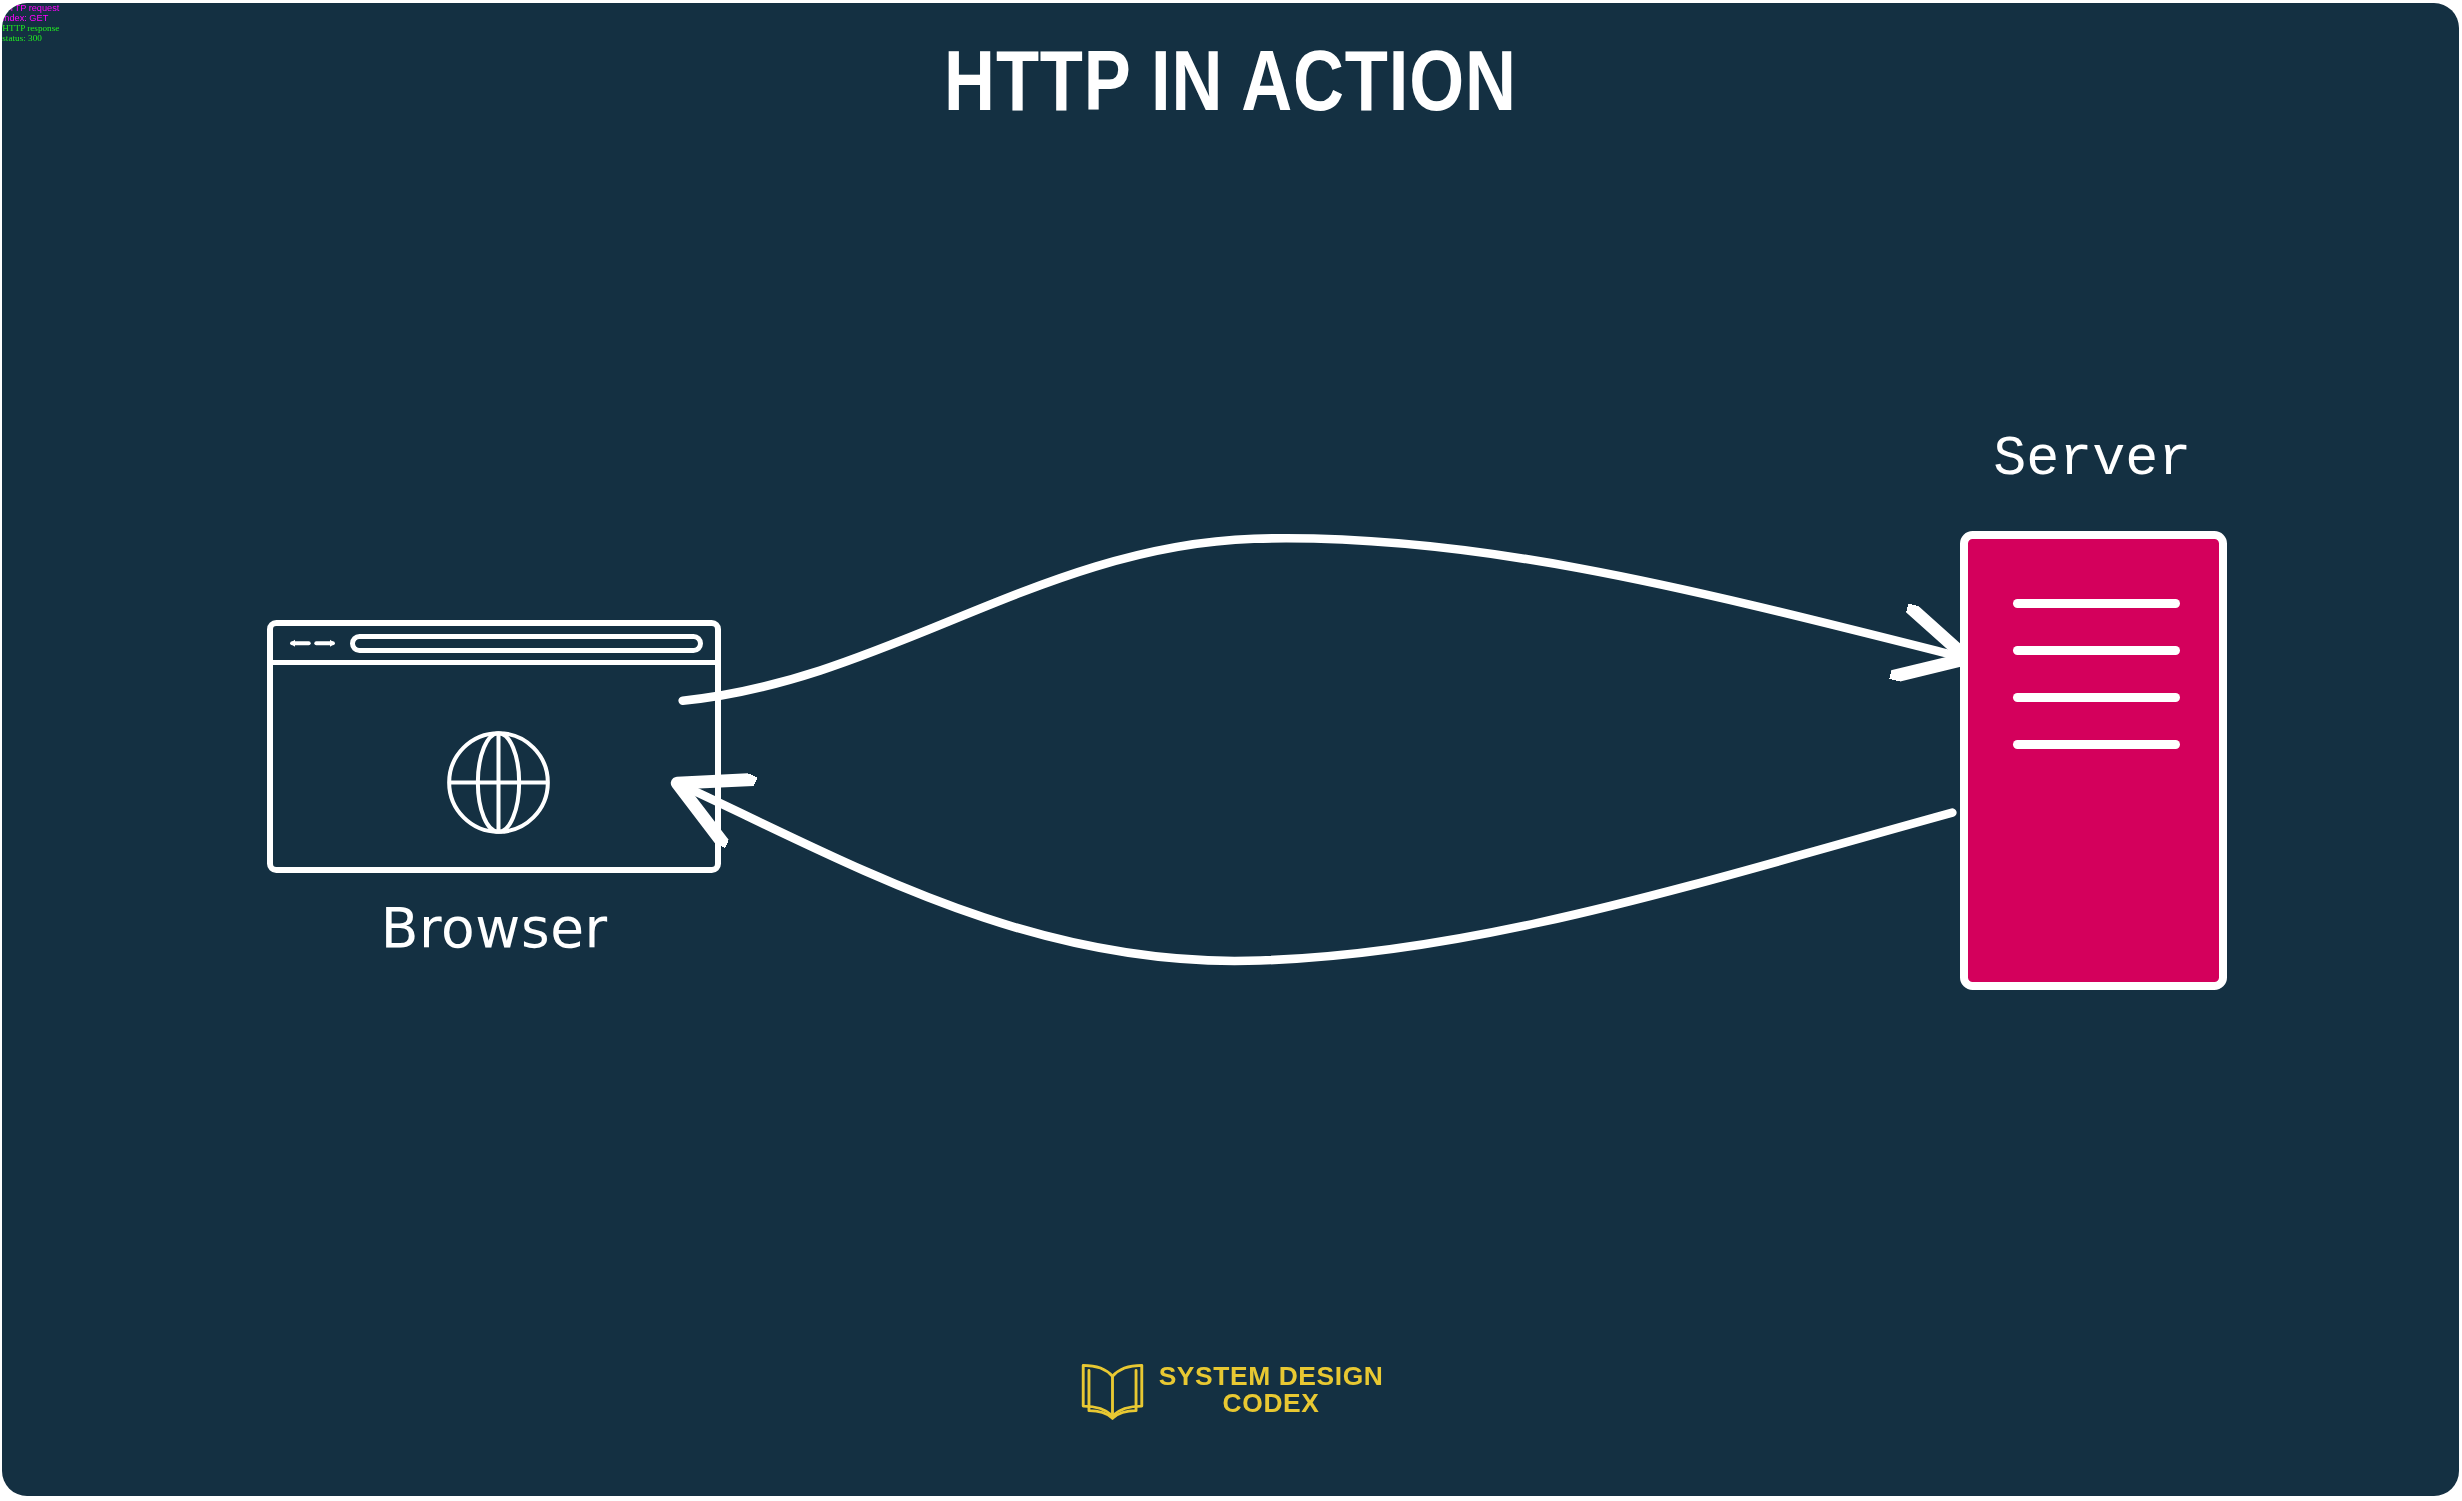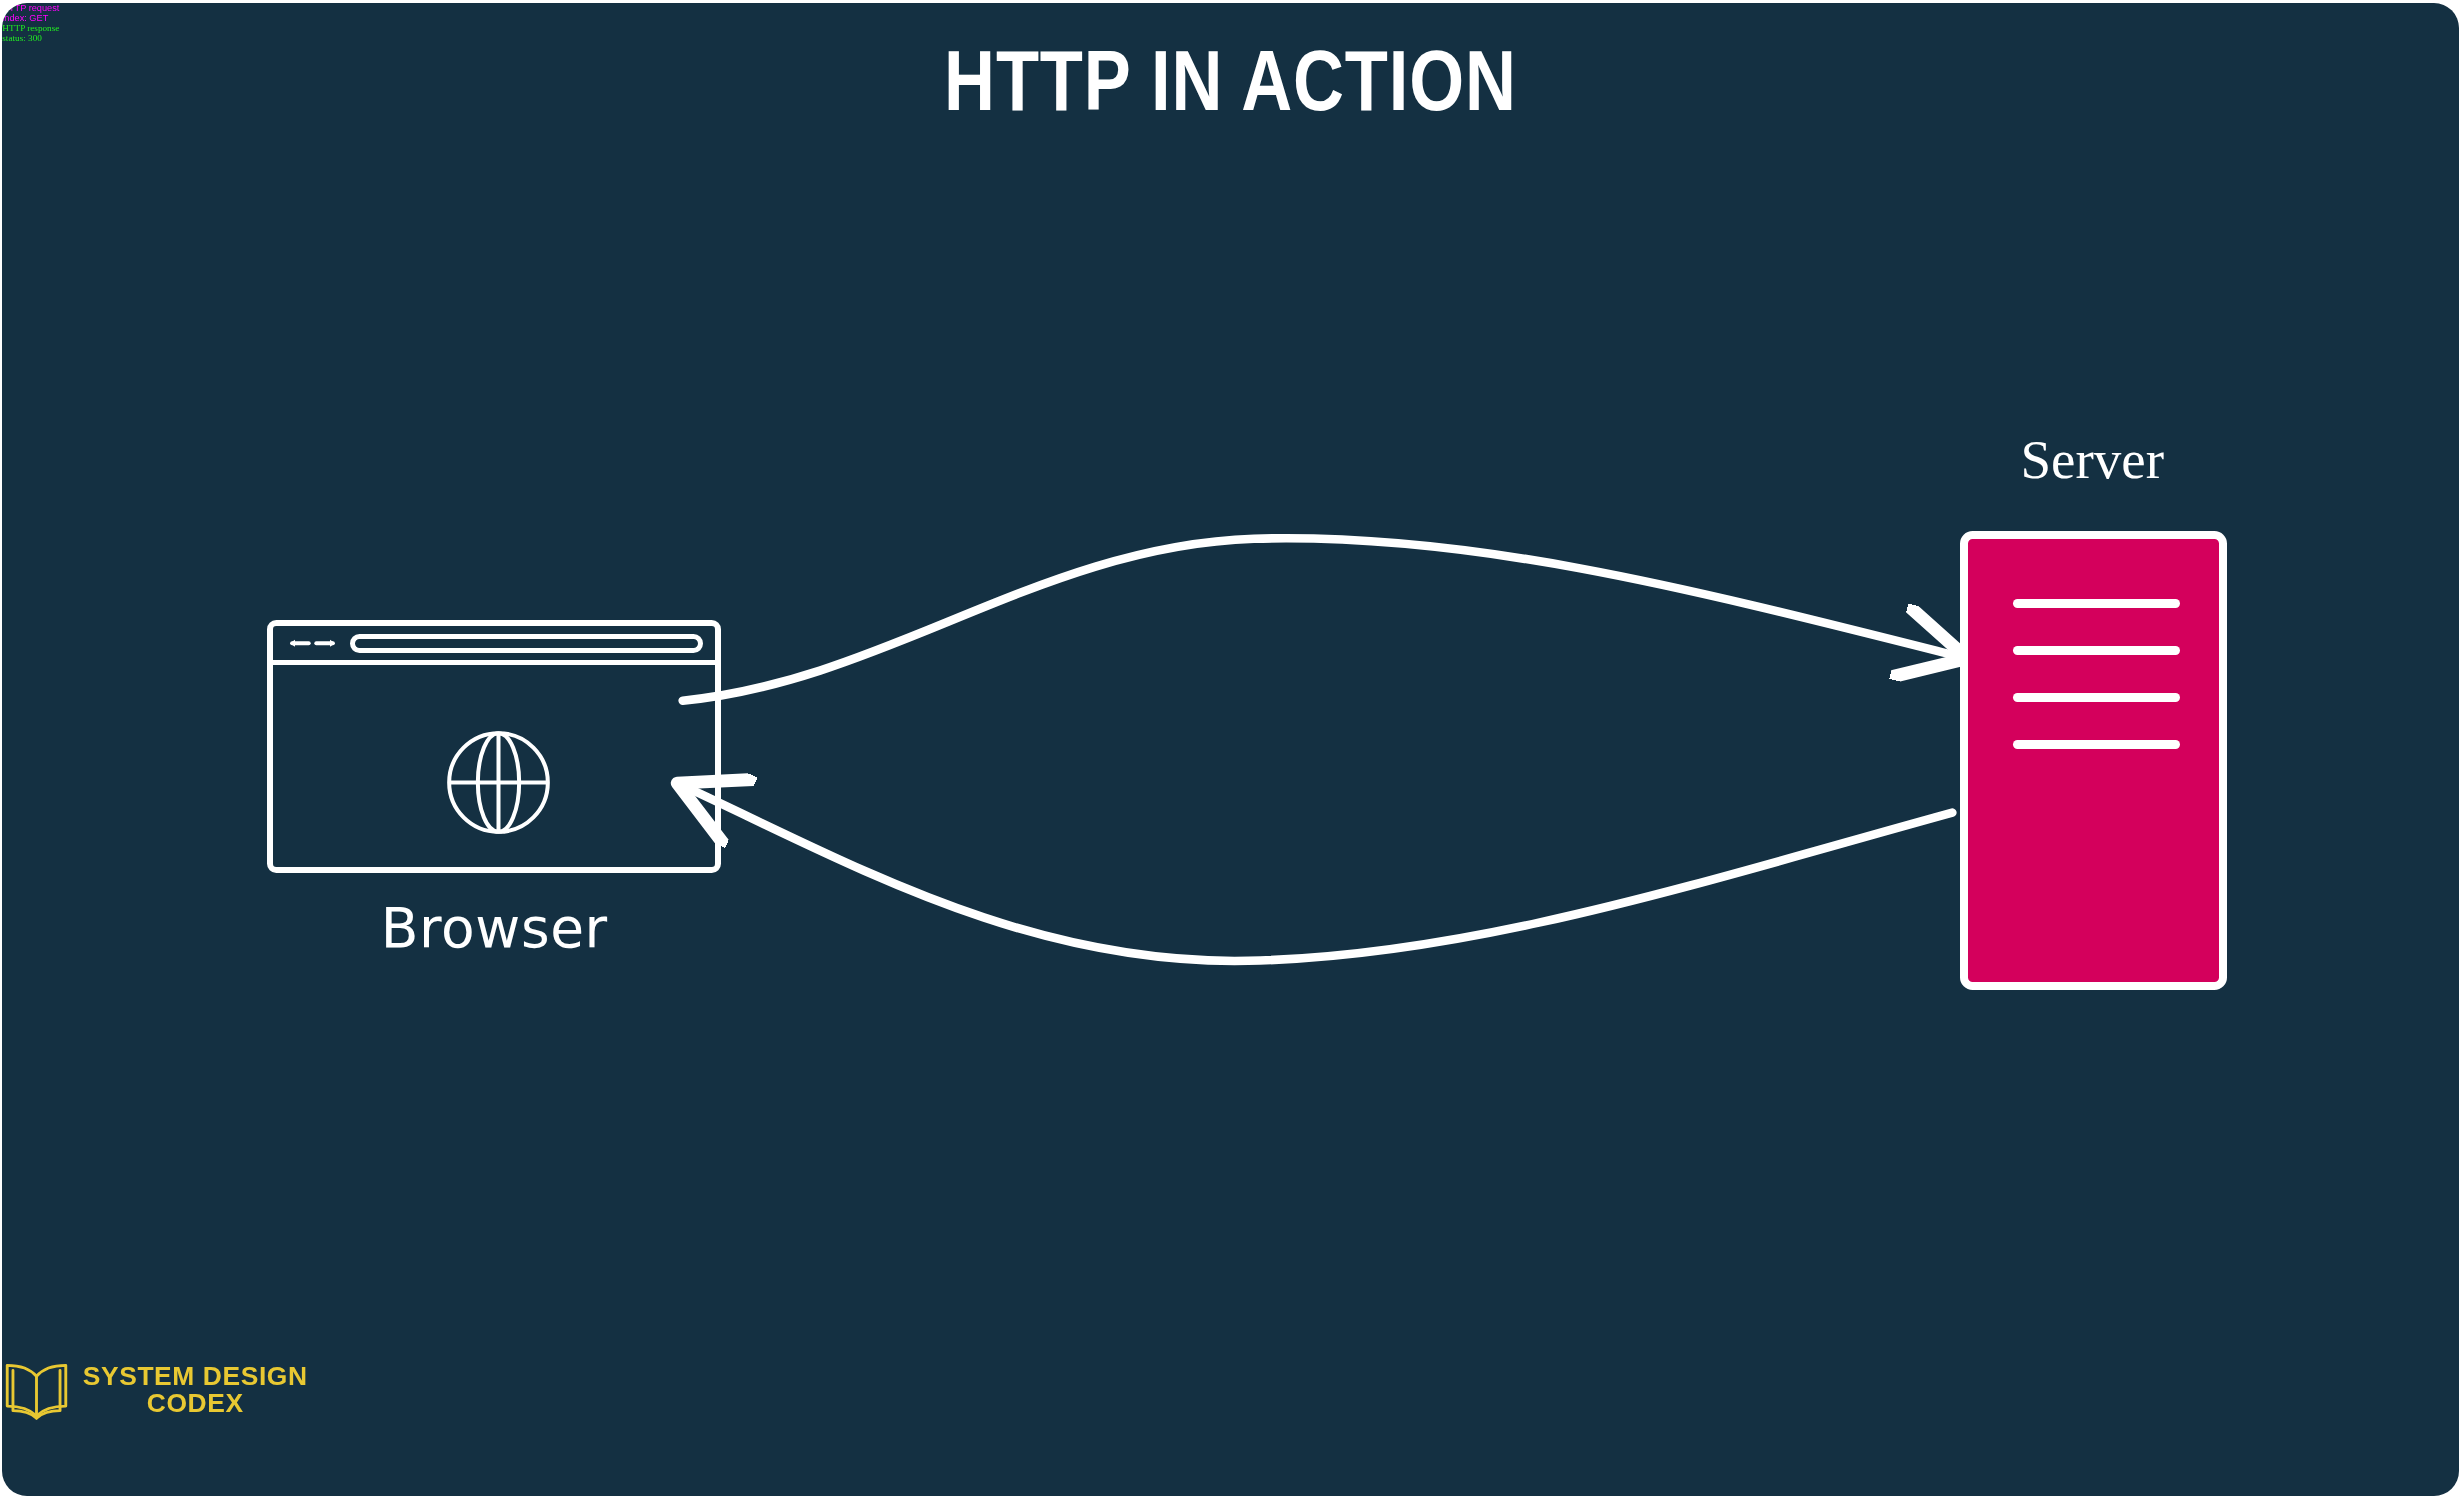--- a/index.html
+++ b/index.html
@@ -127,21 +127,21 @@
     height: 574px;
   }
   #server-label {
     position: absolute;
     left: -23px;
     top: 0;
     width: 310px;
     text-align: center;
     color: #ffffff;
     font-size: 55px;
-    font-family: Liberation Serif, serif;
+    font-family: Liberation Mono, monospace;
     font-weight: 400;
   }
   #server-box {
     position: absolute;
     left: 0;
     top: 103px;
     width: 267px;
     height: 459px;
     background: #D4005C;
     border: 8px solid #ffffff;
@@ -169,20 +169,21 @@
   }
 
   
   #footer-logo {
     position: absolute;
     left: 0;
     top: 1356px;
     width: 2457px;
     display: flex;
     align-items: center;
+    justify-content: center;
     gap: 11.5px;
   }
   #book-icon { width: 69px; height: 62px; }
   #logo-text {
     color: #E8C832;
     font-family: "Liberation Sans", sans-serif;
     font-weight: bold;
     font-size: 26.4px;
     line-height: 1.02;
     letter-spacing: 0.6px;

